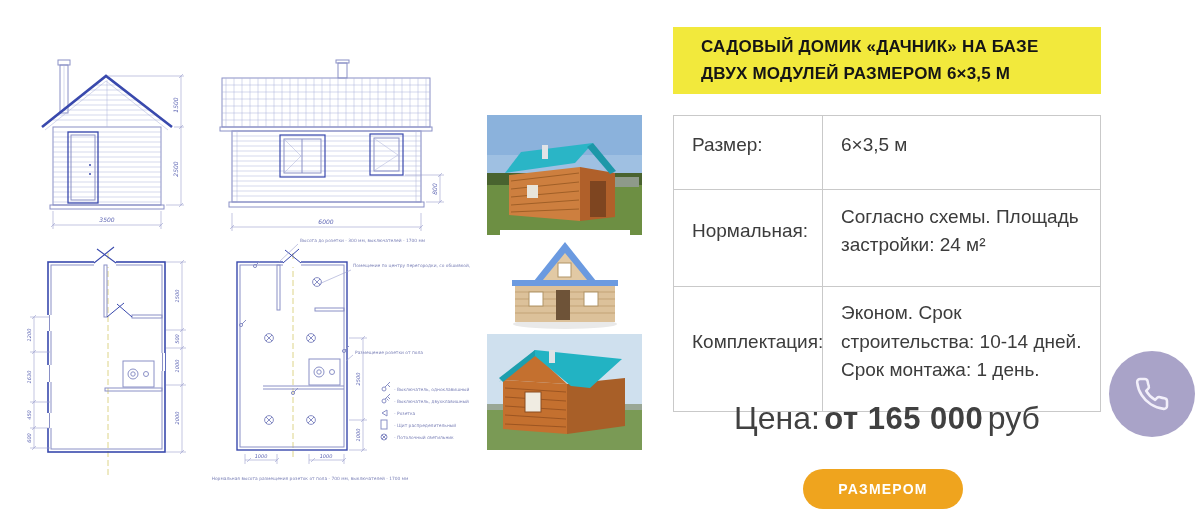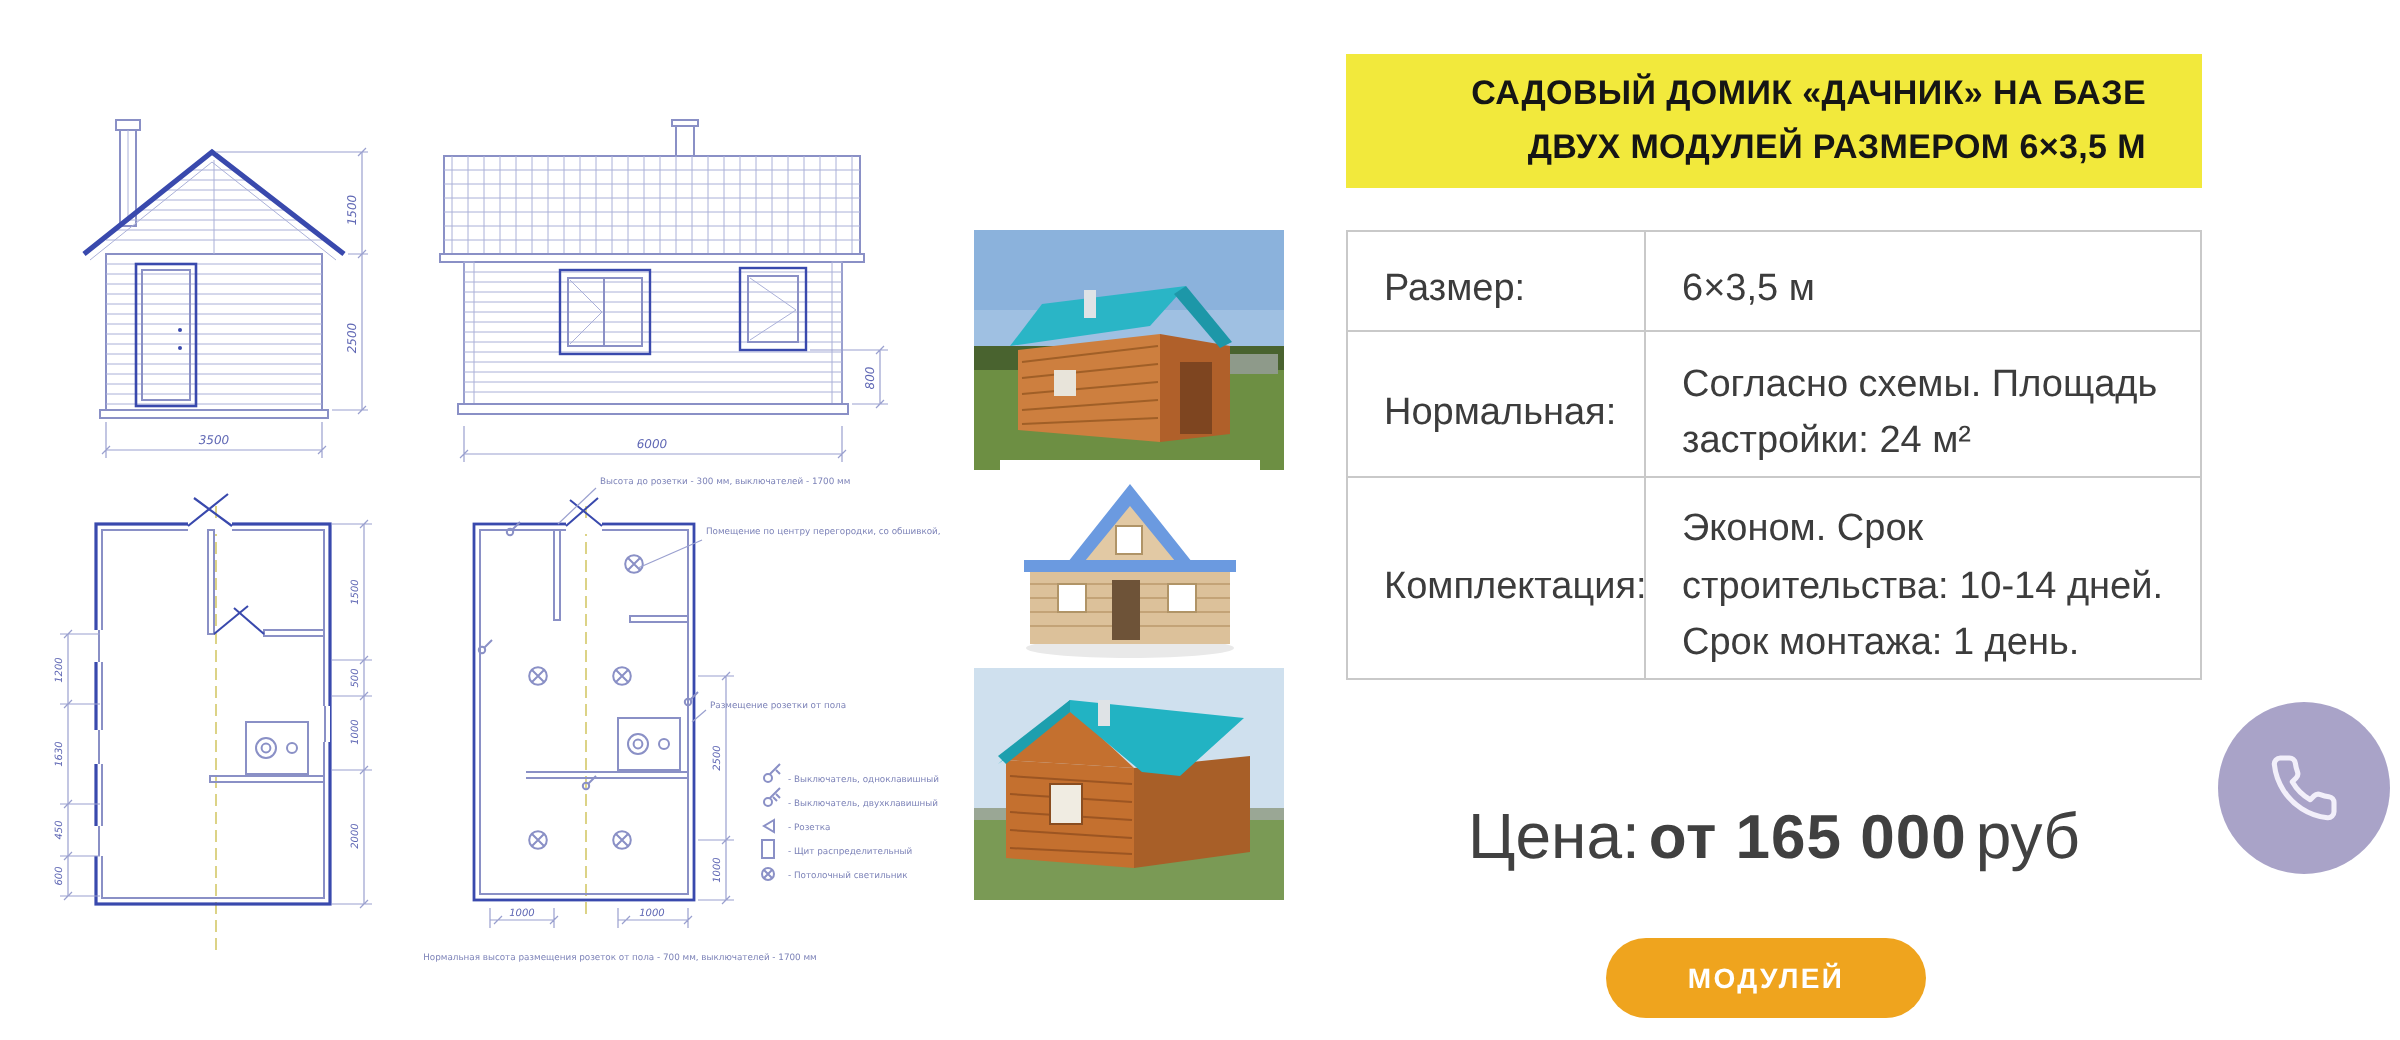--- a/index.html
+++ b/index.html
@@ -2,26 +2,26 @@
 <html><head>
 <meta charset="utf-8">
 <style>
   html,body{margin:0;padding:0;background:#fff;}
   .canvas{position:relative;width:1200px;height:520px;background:#fff;overflow:hidden;
           font-family:"Liberation Sans",sans-serif;color:#3f3f3f;}
   .abs{position:absolute;}
 
   
   .banner{left:673px;top:27px;width:428px;height:67px;background:#f2e93c;
-          display:flex;align-items:center;justify-content:center;text-align:right;}
+          display:flex;align-items:center;justify-content:center;text-align:left;}
   .banner-text{font-size:17px;font-weight:bold;color:#151515;line-height:1.55;
                letter-spacing:.2px;padding:0 28px;}
   .spec-table{left:673px;top:115px;width:428px;border-collapse:collapse;table-layout:fixed;}
   .spec-table td{border:1px solid #c9c9c9;font-size:19px;color:#3c3c3c;
-                 vertical-align:middle;padding:10px 14px 0 18px;line-height:1.5;background:#fff;}
+                 vertical-align:middle;padding:10px 14px 24px 18px;line-height:1.5;background:#fff;}
   .spec-table col.c1{width:149px;}
   .row-size td{height:39px;}
   .row-plan td{height:62px;}
   .row-kit td{height:90px;}
 
   .price{left:673px;top:400px;width:428px;text-align:center;white-space:nowrap;}
   .price .p-label,.price .p-cur{font-size:32px;color:#414141;}
   .price .p-amount{font-size:31px;font-weight:bold;color:#404040;letter-spacing:.5px;}
 
   .order-btn{left:803px;top:469px;width:160px;height:40px;background:#efa41e;border:none;
@@ -345,21 +345,21 @@
       </tr>
     </tbody>
   </table>
 
   <div class="abs price">
     <span class="p-label">Цена:</span>
     <span class="p-amount">от 165 000</span>
     <span class="p-cur">руб</span>
   </div>
 
-  <button class="abs order-btn">МОДУЛЕЙ</button>
+  <button class="abs order-btn">РАЗМЕРОМ</button>
 
   <div class="abs phone-fab">
     <svg width="36" height="36" viewBox="0 0 24 24">
       <path d="M22 16.92v3a2 2 0 0 1-2.18 2 19.79 19.79 0 0 1-8.63-3.07 19.5 19.5 0 0 1-6-6 19.79 19.79 0 0 1-3.07-8.67A2 2 0 0 1 4.11 2h3a2 2 0 0 1 2 1.72 12.84 12.84 0 0 0 .7 2.81 2 2 0 0 1-.45 2.11L8.09 9.91a16 16 0 0 0 6 6l1.27-1.27a2 2 0 0 1 2.11-.45 12.84 12.84 0 0 0 2.81.7A2 2 0 0 1 22 16.92z" fill="none" stroke="#f2effa" stroke-width="1.7" stroke-linejoin="round" stroke-linecap="round"></path>
     </svg>
   </div>
 
 </div>
 
 </body></html>

